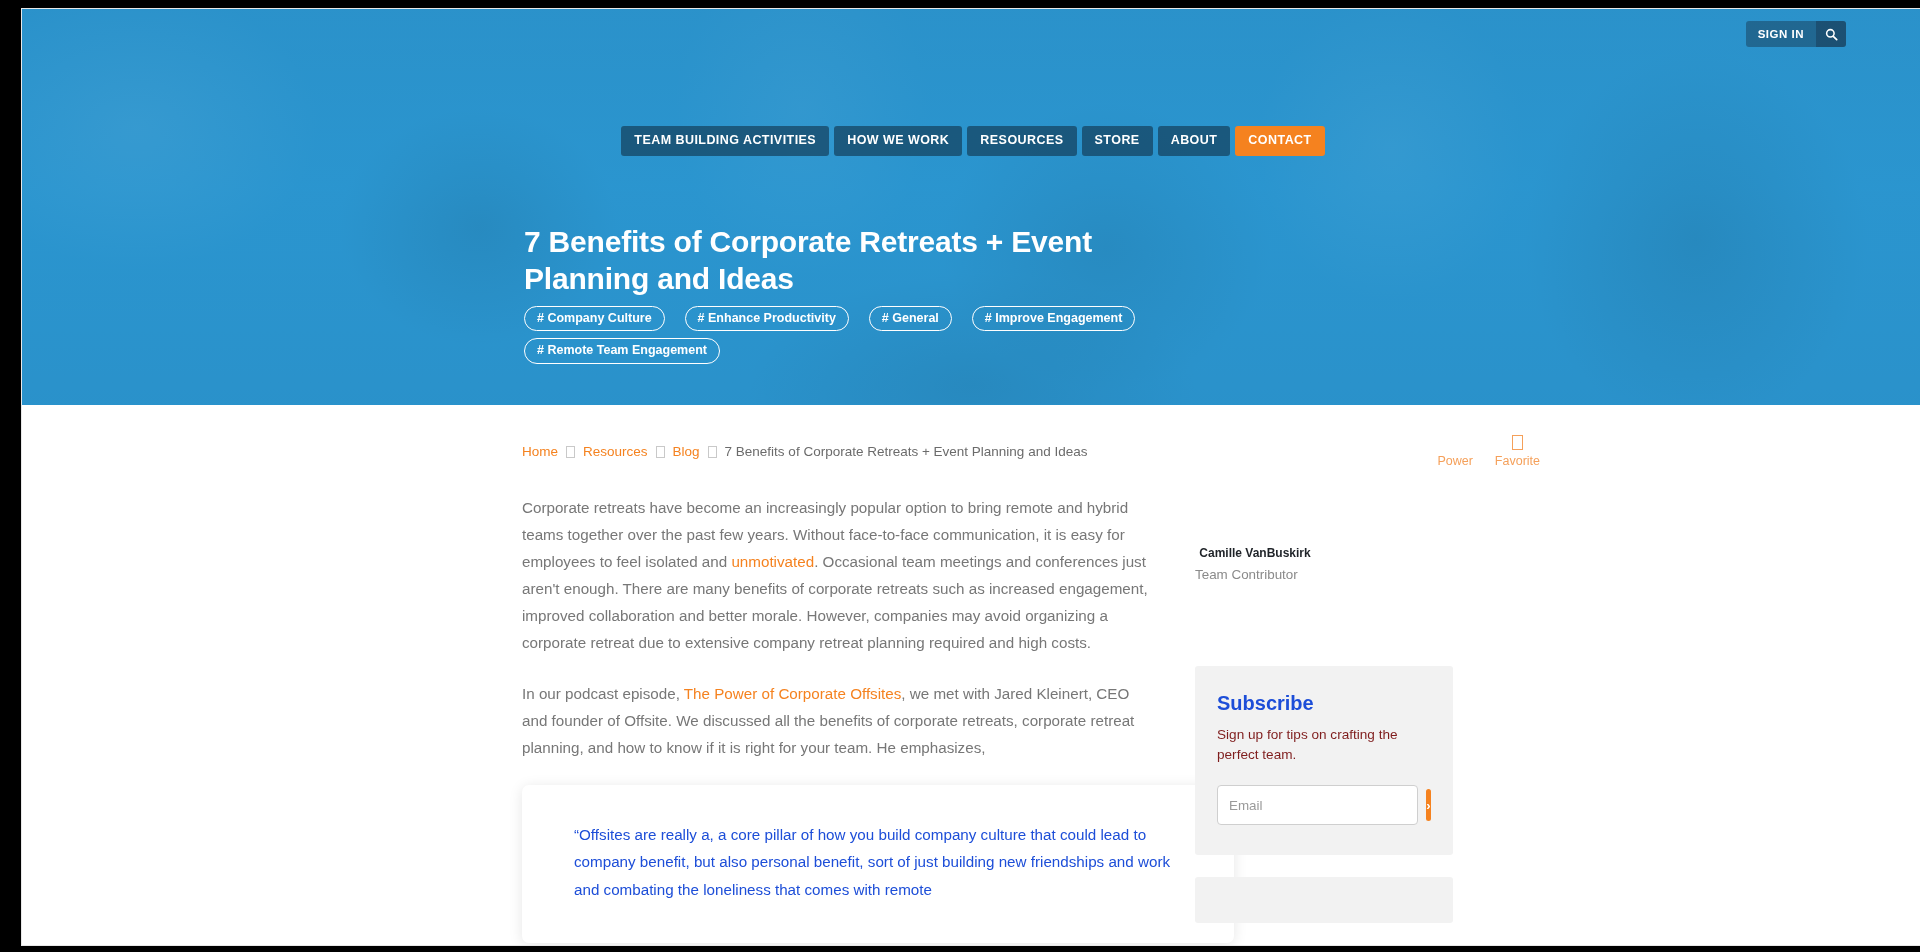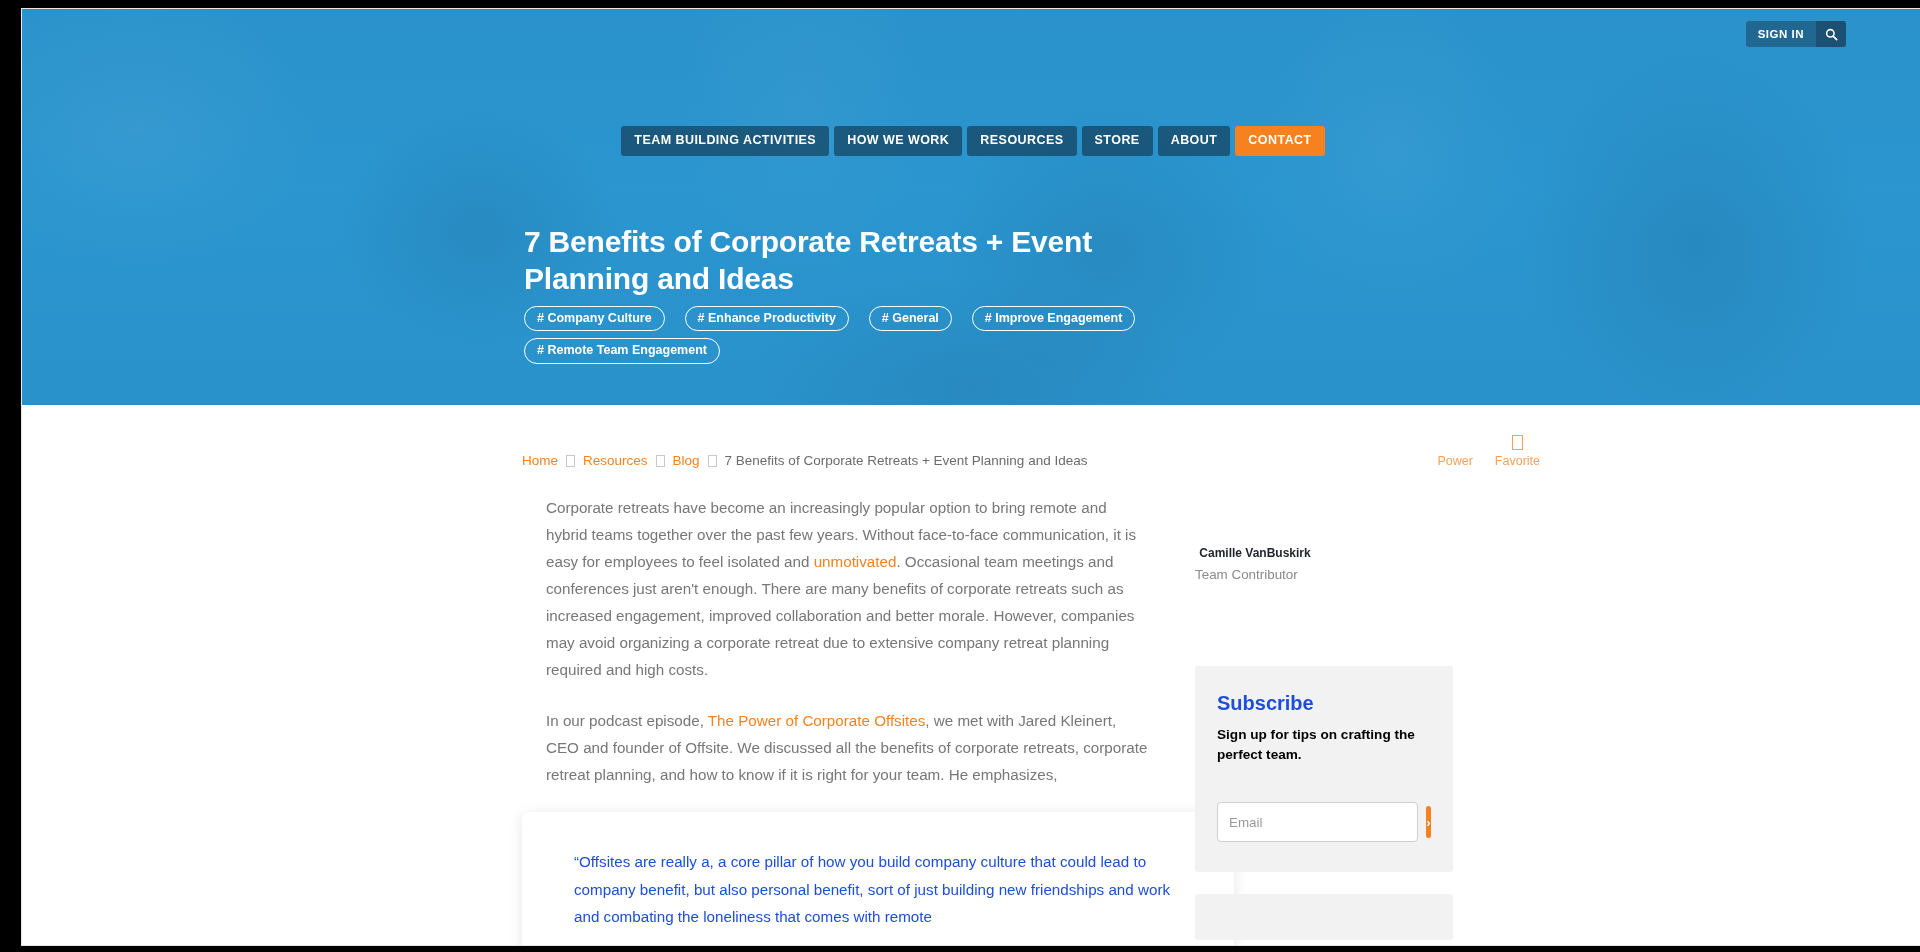--- a/index.html
+++ b/index.html
@@ -141,21 +141,21 @@
 
   
   #content {
     position: relative;
     padding: 0 78px;
     height: calc(100% - 396px);
   }
 
   
   #bcrow {
-    display: flex; align-items: flex-end; justify-content: space-between;
+    display: flex; align-items: center; justify-content: space-between;
     padding: 30px 0 0 0;
   }
   #breadcrumb {
     display: flex; align-items: center; flex-wrap: nowrap;
     gap: 8px;
     font-size: 13.5px;
     color: #6b6b6b;
     padding-left: 422px;
   }
   #breadcrumb a { color: #f5821f; text-decoration: none; white-space: nowrap; cursor: pointer; }
@@ -201,21 +201,20 @@
     width: 290px;
     padding-left: 43px;
   }
 
   #main-col p {
     color: #777777;
     font-size: 15.2px;
     line-height: 1.78;
     margin-bottom: 24px;
     max-width: 728px;
-    margin-left: 24px;
   }
   #main-col p a { color: #f5821f; text-decoration: none; cursor: pointer; }
 
   #quote-card {
     margin-top: 8px;
     margin-left: 0;
     width: 712px;
     background: #ffffff;
     border-radius: 7px;
     box-shadow: 0 2px 14px rgba(0,0,0,.10);
@@ -253,25 +252,24 @@
     padding: 26px 22px 30px;
     width: 258px;
   }
   #subscribe .title {
     color: #1d4ed8;
     font-size: 20px;
     font-weight: 700;
     margin-bottom: 10px;
   }
   #subscribe .desc {
-    color: #000000;
+    color: #7f1d1d;
     font-size: 13.6px;
     line-height: 1.48;
-    margin-bottom: 37px;
-    font-weight: bold;
+    margin-bottom: 20px;
   }
   #subscribe .form { display: flex; align-items: center; gap: 8px; }
   #subscribe input {
     flex: 1;
     height: 40px;
     border: 1px solid #cfcfcf;
     border-radius: 4px;
     background: #ffffff;
     padding: 0 11px;
     font-size: 13.4px;

